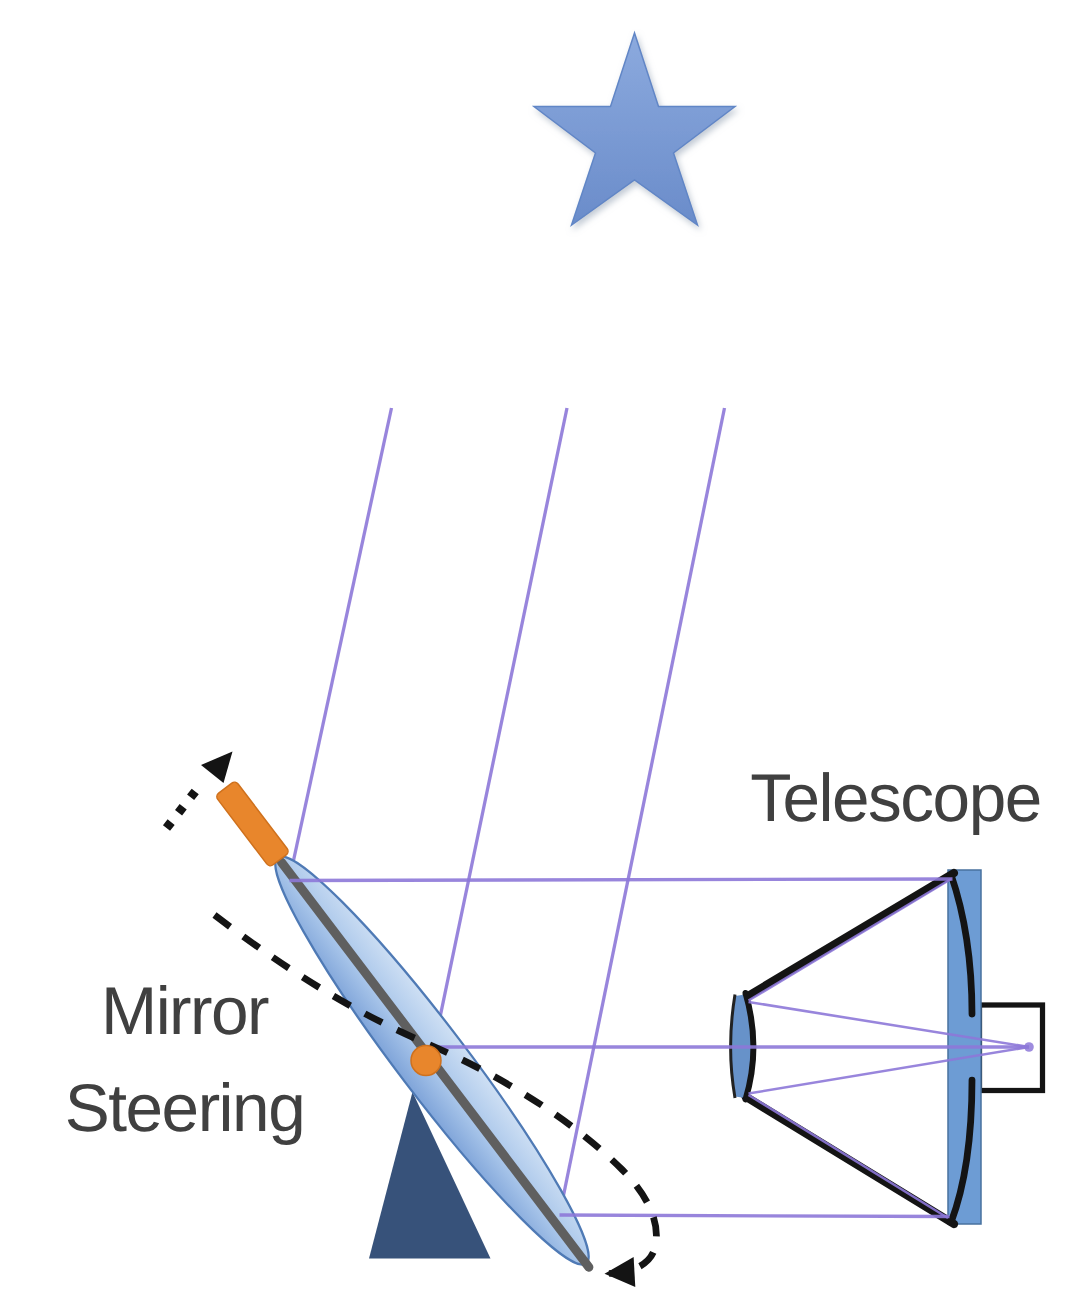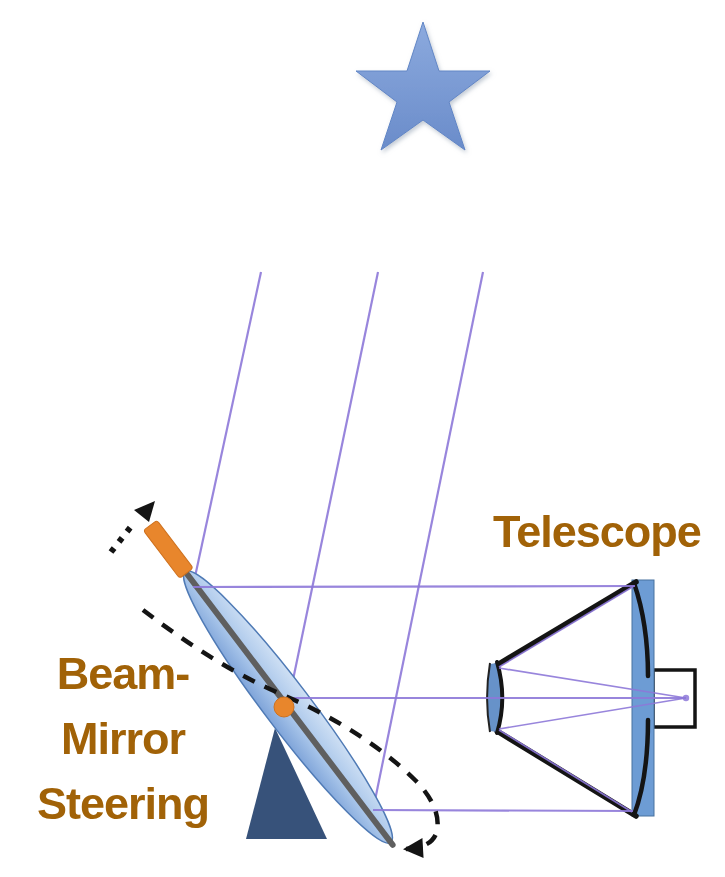--- a/index.html
+++ b/index.html
@@ -6,22 +6,22 @@
   #canvas {
     position:relative;
     width:725px; height:877px;
     background:#ffffff;
     overflow:hidden;
     font-family:"Liberation Sans", sans-serif;
   }
   #diagram-svg { position:absolute; left:0; top:0; }
   .label {
     position:absolute;
-    font-weight:bold;
-    color:#a16207;
+    font-weight:normal;
+    color:#404040;
     letter-spacing:-1px;
     text-align:center;
     white-space:nowrap;
   }
   .telescope-label {
     left:468px; top:506px; width:258px;
     font-size:45px; line-height:52px;
   }
   .mirror-label {
     left:0px; top:641px; width:246px;
@@ -100,18 +100,17 @@
       <path d="M111,552 L133,524" fill="none" stroke-width="6" stroke-dasharray="5 8" stroke="#141414"></path>
       <polygon points="155,501 149,522 134,510" fill="#141414"></polygon>
     </g>
 
     <circle cx="284" cy="707" r="10" stroke="#cf711d" stroke-width="1" fill="#e8862c"></circle>
   </svg>
 
   <div class="label telescope-label">Telescope</div>
 
   <div class="label mirror-label">
-    <div>Beam-</div>
     <div>Mirror</div>
     <div>Steering</div>
   </div>
 
 </div>
 
 </body></html>

